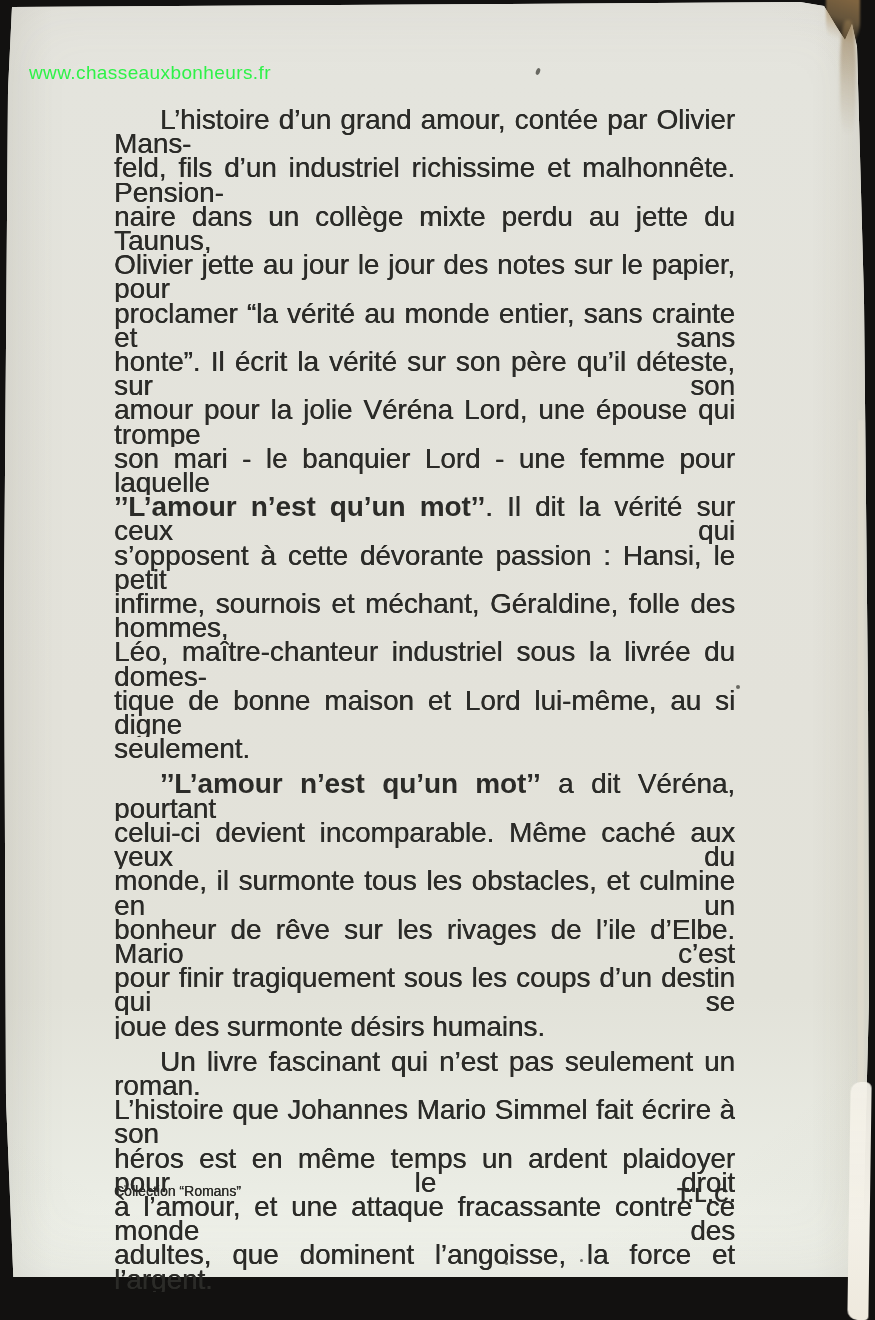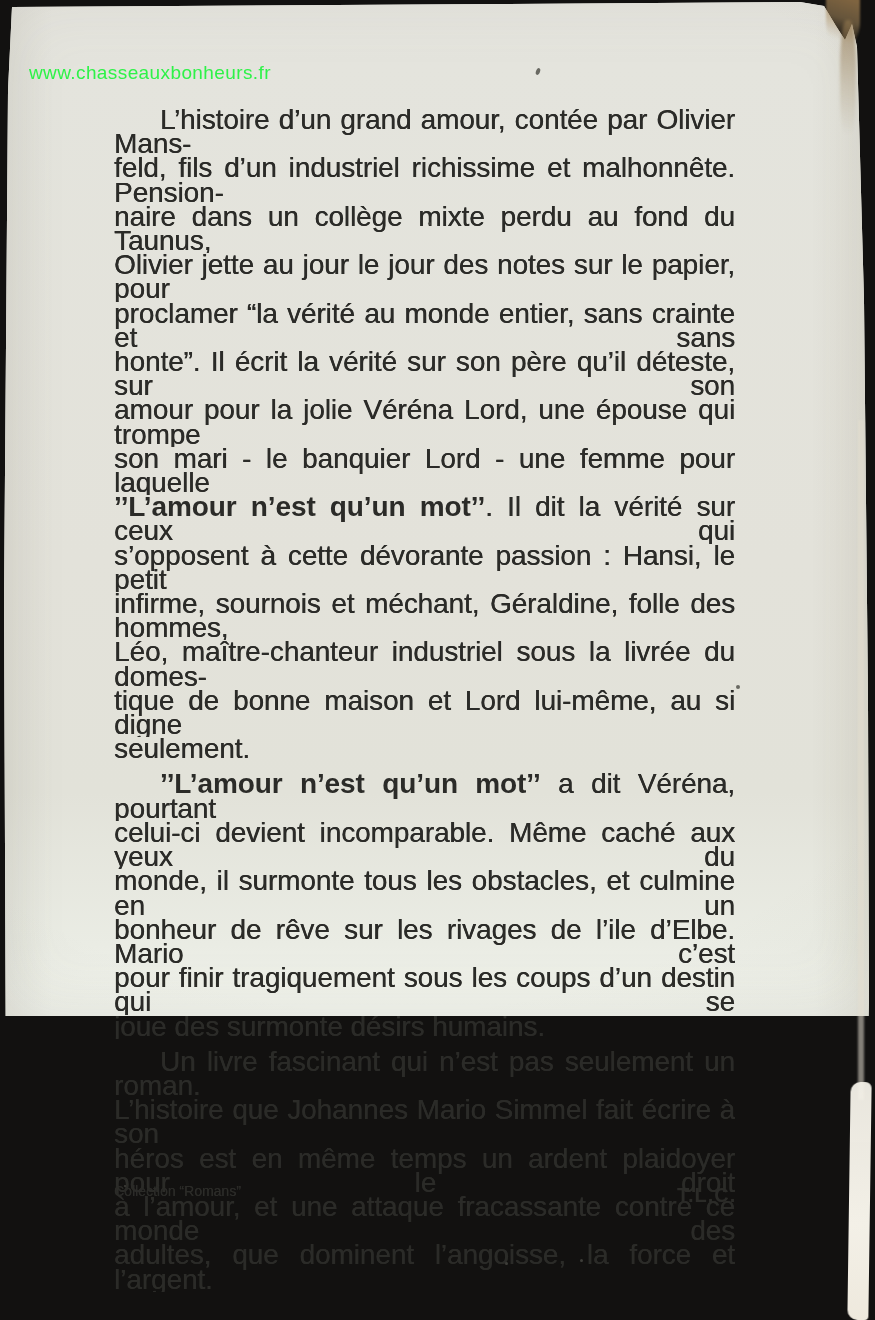--- a/index.html
+++ b/index.html
@@ -7,21 +7,21 @@
     width: 875px; height: 1320px;
     background: #121110;
     font-family: "Liberation Sans", "DejaVu Sans", sans-serif;
     position: relative;
     overflow: hidden;
   }
   .photo { position: absolute; inset: 0; width: 875px; height: 1320px; }
 
   
   .cover {
-    position: absolute; left: 0; top: 0; width: 875px; height: 1016px;
+    position: absolute; left: 0; top: 0; width: 875px; height: 1277px;
     background:
       linear-gradient(180deg, #e7e6e0 0%, #e4e4dd 6%, #e3e2da 55%, #e2e2d9 78%, #eaece4 93%, #f1f3ec 99%),
       #e3e2da;
     clip-path: polygon(
       12px 7px, 500px 4px, 800px 2px, 824px 6px, 836px 26px, 845px 40px,
       852px 24px, 857px 47px, 864px 300px, 868px 700px, 869px 1000px,
       863px 1230px, 857px 1305px, 845px 1316px, 500px 1313px, 60px 1304px,
       14px 1293px, 6px 1100px, 4px 600px, 8px 90px);
     box-shadow: inset 0 0 70px rgba(110,105,90,0.12);
   }
@@ -97,21 +97,21 @@
 
   <div class="cover">
     <div class="cover-vignette"></div>
 
     <div class="watermark" id="watermark" style="color: rgb(46, 242, 72);">www.chasseauxbonheurs.fr</div>
 
     <div class="blurb" id="blurb" style="color: rgb(43, 43, 40);">
         <div class="para">
           <div class="line firstline"><span>L’histoire d’un grand amour, contée par Olivier Mans-</span></div>
           <div class="line"><span>feld, fils d’un industriel richissime et malhonnête. Pension-</span></div>
-          <div class="line"><span>naire dans un collège mixte perdu au fond du Taunus,</span></div>
+          <div class="line"><span>naire dans un collège mixte perdu au jette du Taunus,</span></div>
           <div class="line"><span>Olivier jette au jour le jour des notes sur le papier, pour</span></div>
           <div class="line"><span>proclamer “la vérité au monde entier, sans crainte et sans</span></div>
           <div class="line"><span>honte”. Il écrit la vérité sur son père qu’il déteste, sur son</span></div>
           <div class="line"><span>amour pour la jolie Véréna Lord, une épouse qui trompe</span></div>
           <div class="line"><span>son mari - le banquier Lord - une femme pour laquelle</span></div>
           <div class="line"><span class="bold">’’L’amour n’est qu’un mot’’</span><span>. Il dit la vérité sur ceux qui</span></div>
           <div class="line"><span>s’opposent à cette dévorante passion : Hansi, le petit</span></div>
           <div class="line"><span>infirme, sournois et méchant, Géraldine, folle des hommes,</span></div>
           <div class="line"><span>Léo, maître-chanteur industriel sous la livrée du domes-</span></div>
           <div class="line"><span>tique de bonne maison et Lord lui-même, au si digne</span></div>

